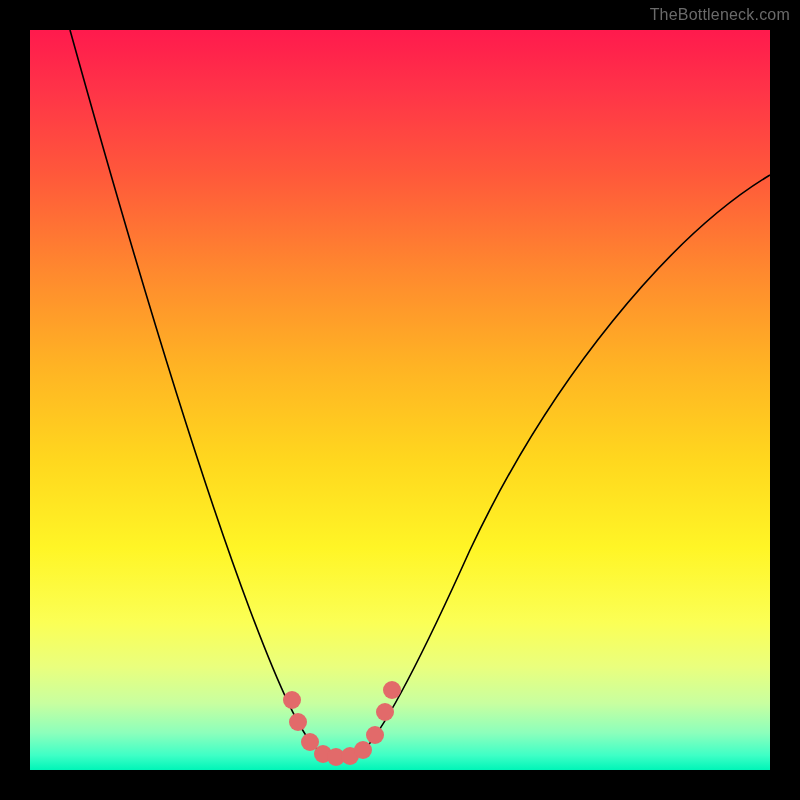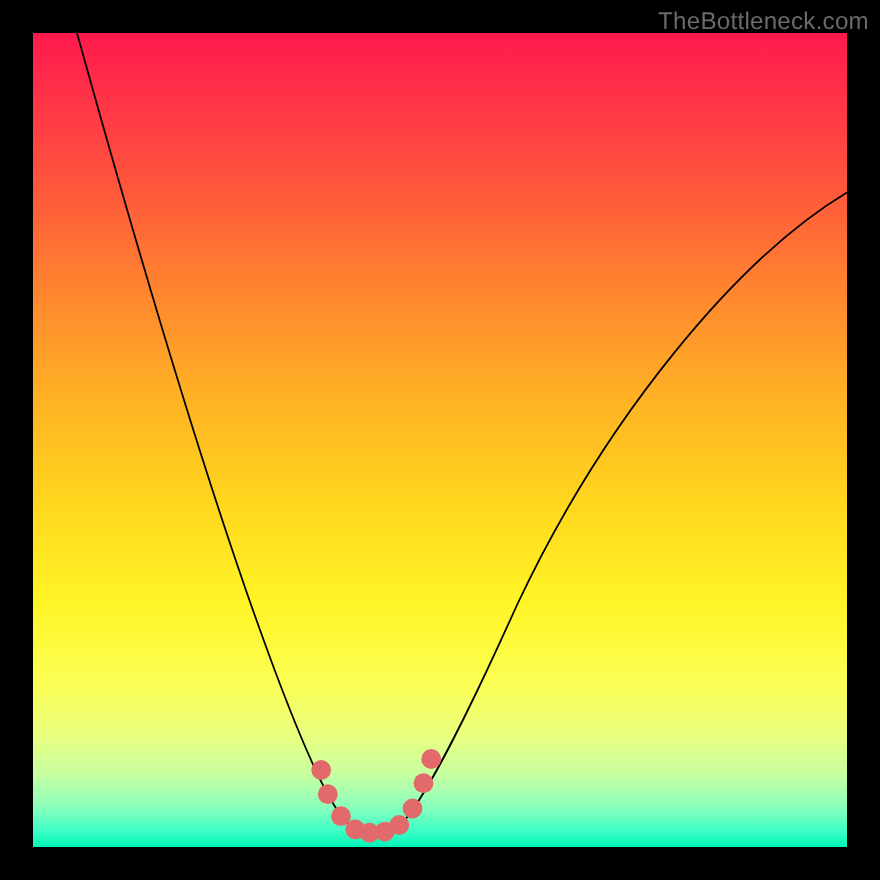--- a/index.html
+++ b/index.html
@@ -42,21 +42,21 @@
       #c8ffa0 91%,
       #8cffbc 95%,
       #3fffc6 98%,
       #00f5b8 100%
     );
   }
   .watermark {
     position: absolute;
     top: 6px;
     right: 10px;
-    font-size: 22px;
+    font-size: 16px;
     font-weight: 500;
     color: #6a6a6a;
     letter-spacing: 0.2px;
     user-select: none;
   }
   svg.overlay {
     position: absolute;
     left: 0; top: 0;
     width: 740px; height: 740px;
   }

